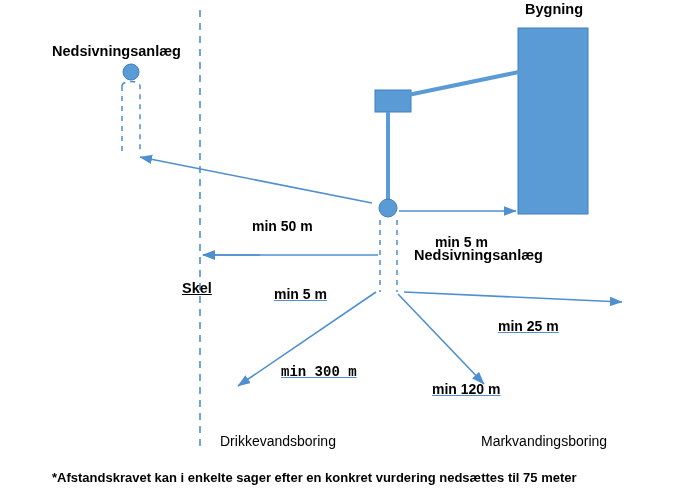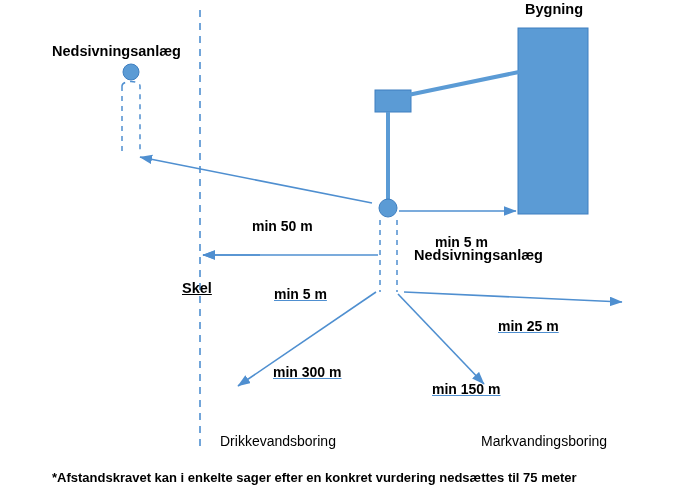--- a/index.html
+++ b/index.html
@@ -109,23 +109,23 @@
 
   <div class="lbl t-small bold underline-part" style="left:274px; top:254px;">min 5 m</div>
 
   <div class="lbl t-title" style="left:414px; top:246px;">Nedsivningsanlæg</div>
 
   <div class="lbl t-title" style="left:182px; top:279px;text-decoration:underline;">Skel</div>
 
   <div class="lbl t-small bold underline-part" style="left:470px; top:286px;padding-left:28px;">min 25 m</div>
 
 
-  <div class="lbl t-small bold underline-part" style="left:273px; top:332px;">min 300 m</div>
+  <div class="lbl t-small bold underline-part" style="left:281px; top:332px;font-family:Liberation Mono, monospace;">min 300 m</div>
 
-  <div class="lbl t-small bold underline-part" style="left:432px; top:349px;">min 150 m</div>
+  <div class="lbl t-small bold underline-part" style="left:432px; top:349px;">min 120 m</div>
 
   <div class="lbl t-small" style="left:220px; top:401px;">Drikkevandsboring</div>
 
   <div class="lbl t-small" style="left:481px; top:401px;">Markvandingsboring</div>
 
   <div class="lbl t-foot" style="left:52px; top:470px;">*Afstandskravet kan i enkelte sager efter en konkret vurdering nedsættes til 75 meter</div>
 
 </div>
 
 </body></html>

